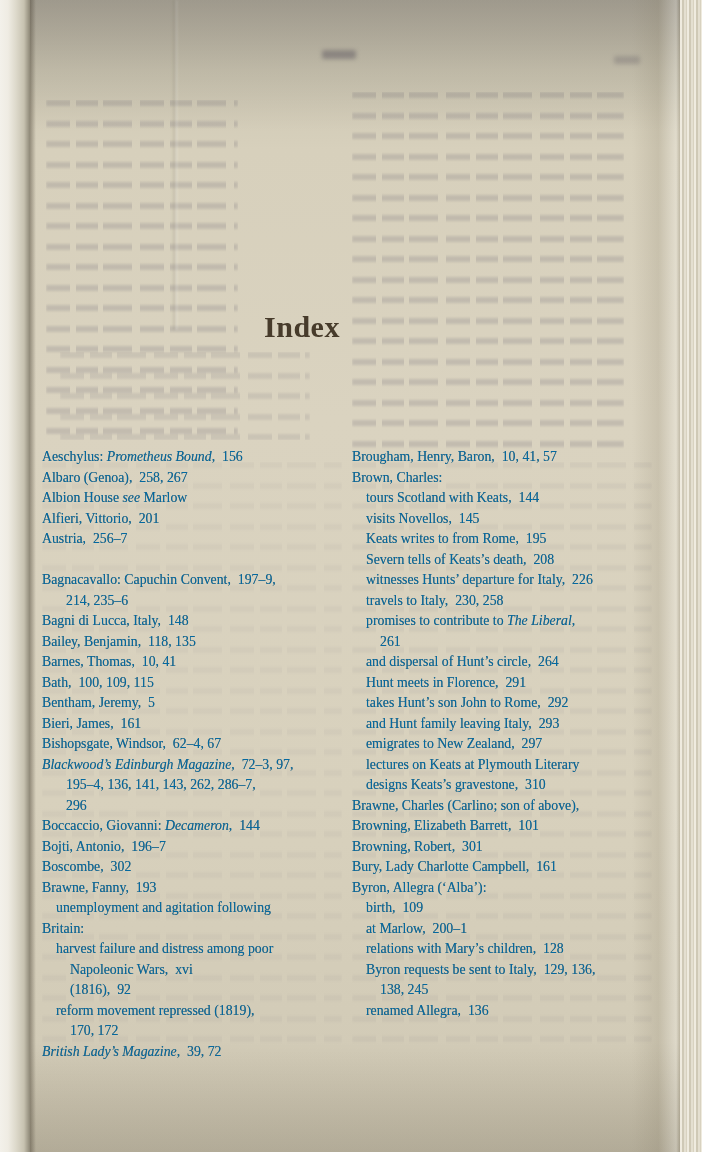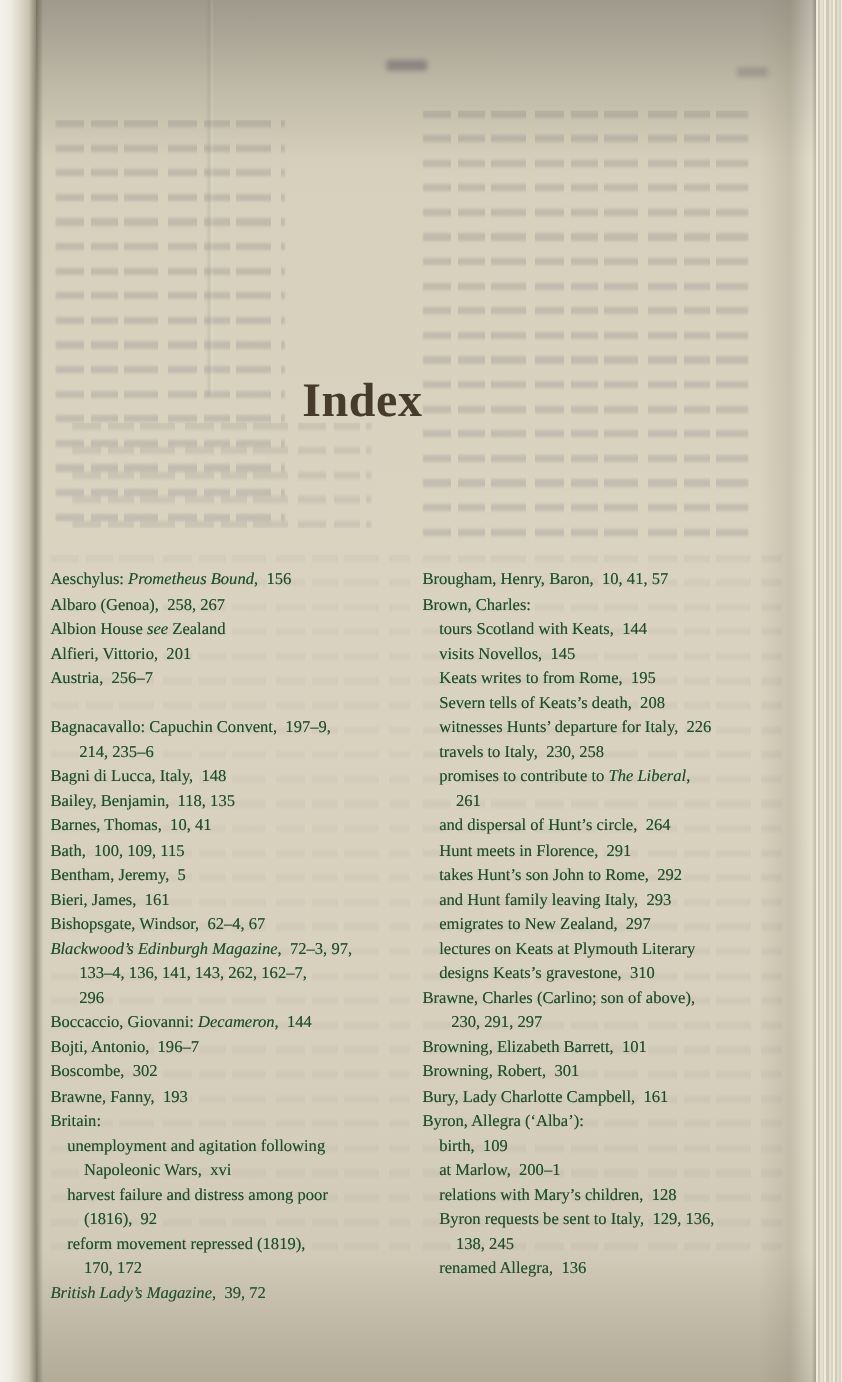--- a/index.html
+++ b/index.html
@@ -30,25 +30,25 @@
   .smudge{position:absolute;background:rgba(95,90,100,.5);filter:blur(2px);border-radius:2px}
   .s1{left:322px;top:50px;width:34px;height:9px}
   .s2{left:614px;top:56px;width:26px;height:8px;opacity:.6}
   .crease{
     position:absolute;left:172px;top:0;width:6px;height:330px;
     background:linear-gradient(90deg,rgba(255,255,250,0),rgba(132,125,108,.25) 45%,rgba(255,255,250,.3) 75%,transparent);
     filter:blur(1px);
   }
   .page-title{
     position:absolute;left:42px;top:310px;width:520px;text-align:center;
-    font-size:40px;font-weight:700;letter-spacing:.5px;color:#473b2b;
+    font-size:30px;font-weight:700;letter-spacing:.5px;color:#473b2b;
   }
   .col{
-    position:absolute;top:473px;font-size:13.8px;line-height:20.5px;
-    color:#14532d;text-shadow:0 0 .4px rgba(62,52,39,.55);
+    position:absolute;top:447px;font-size:13.8px;line-height:20.5px;
+    color:#0369a1;text-shadow:0 0 .4px rgba(62,52,39,.55);
   }
   .col-left{left:42px;width:302px}
   .col-right{left:352px;width:318px}
   .line{white-space:pre}
   .ind-1{padding-left:14px}
   .ind-2{padding-left:24px}
   .ind-3{padding-left:28px}
   .blank{height:20.5px}
   em{font-style:italic}
   
@@ -72,44 +72,44 @@
   <div class="ghost g5"></div>
   <div class="smudge s1"></div>
   <div class="smudge s2"></div>
   <div class="crease"></div>
 
   <h1 class="page-title">Index</h1>
 
   <div class="col col-left" id="col-left">
       <div class="line ind-0"><span>Aeschylus: </span><em>Prometheus Bound</em><span>,  156</span></div>
       <div class="line ind-0"><span>Albaro (Genoa),  258, 267</span></div>
-      <div class="line ind-0"><span>Albion House </span><em>see</em><span> Zealand</span></div>
+      <div class="line ind-0"><span>Albion House </span><em>see</em><span> Marlow</span></div>
       <div class="line ind-0"><span>Alfieri, Vittorio,  201</span></div>
       <div class="line ind-0"><span>Austria,  256–7</span></div>
       <div class="line ind-0 blank"></div>
       <div class="line ind-0"><span>Bagnacavallo: Capuchin Convent,  197–9,</span></div>
       <div class="line ind-2"><span>214, 235–6</span></div>
       <div class="line ind-0"><span>Bagni di Lucca, Italy,  148</span></div>
       <div class="line ind-0"><span>Bailey, Benjamin,  118, 135</span></div>
       <div class="line ind-0"><span>Barnes, Thomas,  10, 41</span></div>
       <div class="line ind-0"><span>Bath,  100, 109, 115</span></div>
       <div class="line ind-0"><span>Bentham, Jeremy,  5</span></div>
       <div class="line ind-0"><span>Bieri, James,  161</span></div>
       <div class="line ind-0"><span>Bishopsgate, Windsor,  62–4, 67</span></div>
       <div class="line ind-0"><em>Blackwood’s Edinburgh Magazine</em><span>,  72–3, 97,</span></div>
-      <div class="line ind-2"><span>133–4, 136, 141, 143, 262, 162–7,</span></div>
+      <div class="line ind-2"><span>195–4, 136, 141, 143, 262, 286–7,</span></div>
       <div class="line ind-2"><span>296</span></div>
       <div class="line ind-0"><span>Boccaccio, Giovanni: </span><em>Decameron</em><span>,  144</span></div>
       <div class="line ind-0"><span>Bojti, Antonio,  196–7</span></div>
       <div class="line ind-0"><span>Boscombe,  302</span></div>
       <div class="line ind-0"><span>Brawne, Fanny,  193</span></div>
+      <div class="line ind-1"><span>unemployment and agitation following</span></div>
       <div class="line ind-0"><span>Britain:</span></div>
-      <div class="line ind-1"><span>unemployment and agitation following</span></div>
+      <div class="line ind-1"><span>harvest failure and distress among poor</span></div>
       <div class="line ind-3"><span>Napoleonic Wars,  xvi</span></div>
-      <div class="line ind-1"><span>harvest failure and distress among poor</span></div>
       <div class="line ind-3"><span>(1816),  92</span></div>
       <div class="line ind-1"><span>reform movement repressed (1819),</span></div>
       <div class="line ind-3"><span>170, 172</span></div>
       <div class="line ind-0"><em>British Lady’s Magazine</em><span>,  39, 72</span></div>
     </div>
   <div class="col col-right" id="col-right">
       <div class="line ind-0"><span>Brougham, Henry, Baron,  10, 41, 57</span></div>
       <div class="line ind-0"><span>Brown, Charles:</span></div>
       <div class="line ind-1"><span>tours Scotland with Keats,  144</span></div>
       <div class="line ind-1"><span>visits Novellos,  145</span></div>
@@ -120,21 +120,20 @@
       <div class="line ind-1"><span>promises to contribute to </span><em>The Liberal</em><span>,</span></div>
       <div class="line ind-3"><span>261</span></div>
       <div class="line ind-1"><span>and dispersal of Hunt’s circle,  264</span></div>
       <div class="line ind-1"><span>Hunt meets in Florence,  291</span></div>
       <div class="line ind-1"><span>takes Hunt’s son John to Rome,  292</span></div>
       <div class="line ind-1"><span>and Hunt family leaving Italy,  293</span></div>
       <div class="line ind-1"><span>emigrates to New Zealand,  297</span></div>
       <div class="line ind-1"><span>lectures on Keats at Plymouth Literary</span></div>
       <div class="line ind-1"><span>designs Keats’s gravestone,  310</span></div>
       <div class="line ind-0"><span>Brawne, Charles (Carlino; son of above),</span></div>
-      <div class="line ind-2"><span>230, 291, 297</span></div>
       <div class="line ind-0"><span>Browning, Elizabeth Barrett,  101</span></div>
       <div class="line ind-0"><span>Browning, Robert,  301</span></div>
       <div class="line ind-0"><span>Bury, Lady Charlotte Campbell,  161</span></div>
       <div class="line ind-0"><span>Byron, Allegra (‘Alba’):</span></div>
       <div class="line ind-1"><span>birth,  109</span></div>
       <div class="line ind-1"><span>at Marlow,  200–1</span></div>
       <div class="line ind-1"><span>relations with Mary’s children,  128</span></div>
       <div class="line ind-1"><span>Byron requests be sent to Italy,  129, 136,</span></div>
       <div class="line ind-3"><span>138, 245</span></div>
       <div class="line ind-1"><span>renamed Allegra,  136</span></div>

